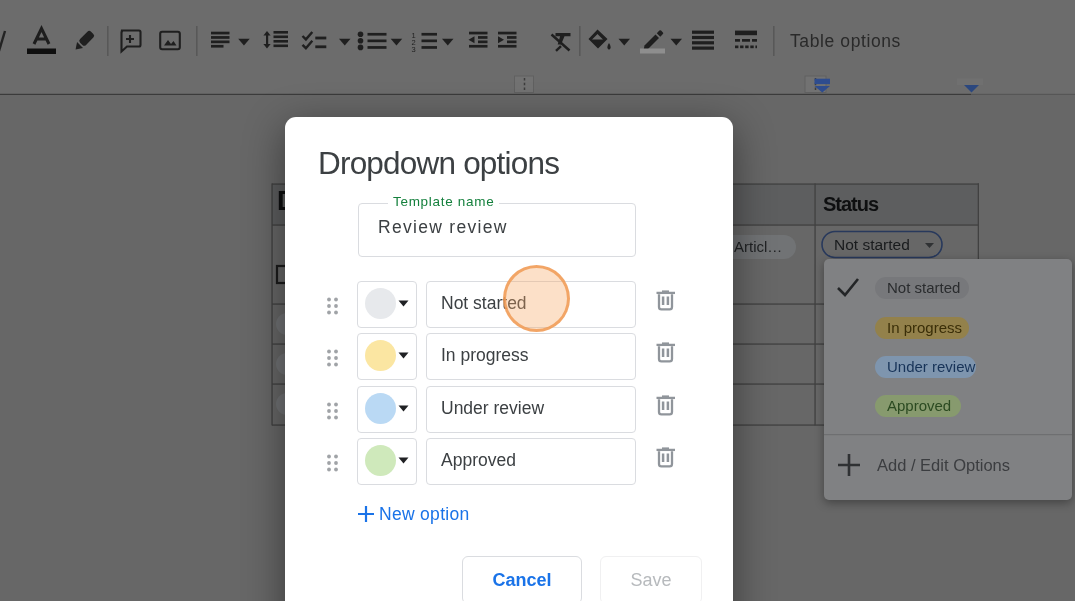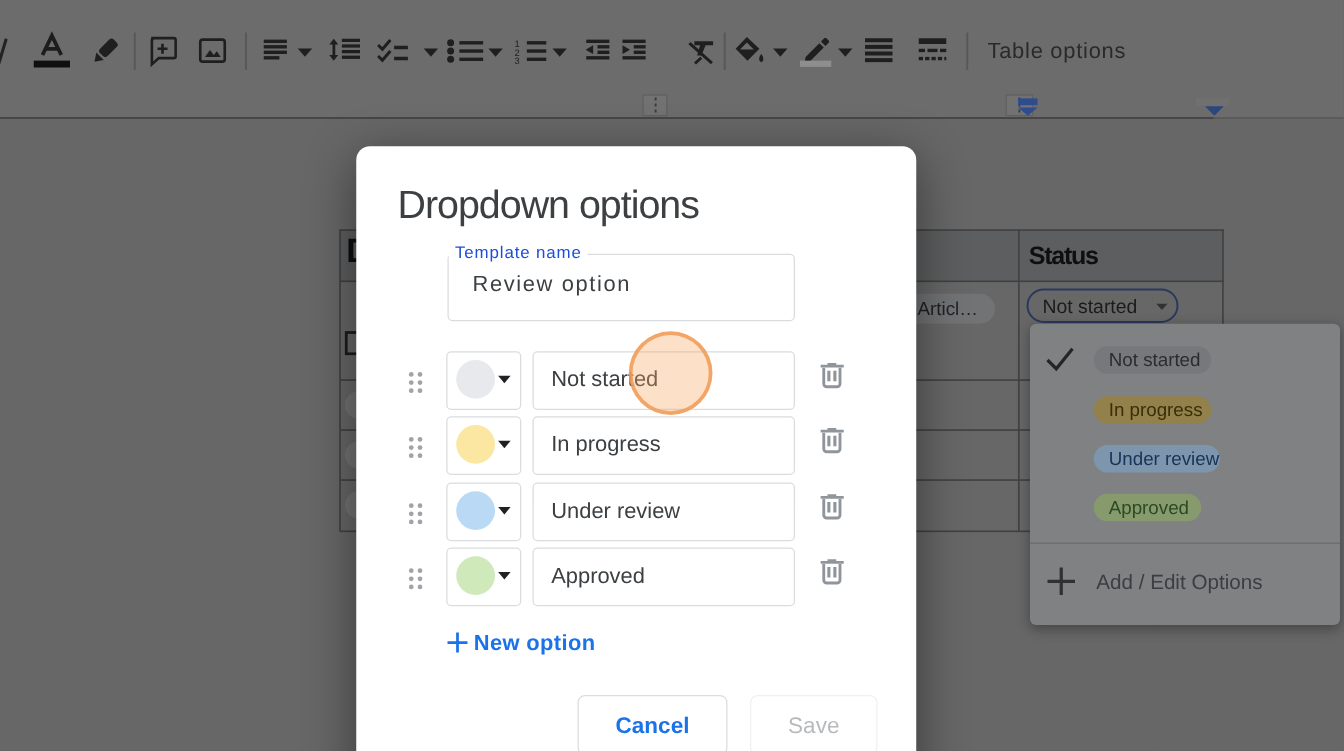--- a/index.html
+++ b/index.html
@@ -188,22 +188,22 @@
     <rect x="0" y="175" width="248" height="1.2" fill="#6e6f71"></rect>
     <path d="M25,195 v22 M14,206 h22" stroke="#2f3133" stroke-width="2.6" fill="none"></path>
     <text x="53" y="212" font-size="16.5" fill="#3b3d40">Add / Edit Options</text>
   </svg>
 </div>
 
 <div class="abs" id="dialog" style="z-index:4;left:285px;top:117px;width:448px;height:546px;background:#ffffff;border-radius:11px 11px 0 0;box-shadow:0 10px 40px rgba(0,0,0,0.45);">
   <div class="abs" style="left:33px;top:27.6px;font-size:31.5px;color:#3c4043;letter-spacing:-0.8px;">Dropdown options</div>
 
   <div class="abs" style="left:73px;top:86px;width:276px;height:52px;border:1px solid #dadce0;border-radius:4px;"></div>
-  <div class="abs" style="left:74px;top:77px;background:#fff;padding:0 5px;font-size:13.5px;color:#1d4ed8;letter-spacing:0.7px;">Template name</div>
-  <div class="abs" style="left:93px;top:99.5px;font-size:17.5px;color:#3c4043;letter-spacing:1.3px;">Review option</div>
+  <div class="abs" style="left:103px;top:77px;background:#fff;padding:0 5px;font-size:13.5px;color:#15803d;letter-spacing:0.7px;">Template name</div>
+  <div class="abs" style="left:93px;top:99.5px;font-size:17.5px;color:#3c4043;letter-spacing:1.3px;">Review review</div>
 
   <div id="rows">
       <svg class="abs" style="left:40px;top:180px" width="16" height="18">
         <g fill="#a0a3a7">
           <circle cx="4" cy="2.5" r="1.9"></circle>
           <circle cx="11" cy="2.5" r="1.9"></circle>
           <circle cx="4" cy="9" r="1.9"></circle>
           <circle cx="11" cy="9" r="1.9"></circle>
           <circle cx="4" cy="15.5" r="1.9"></circle>
           <circle cx="11" cy="15.5" r="1.9"></circle>
@@ -297,19 +297,19 @@
           <path d="M1.5,2.9 h18.5"></path>
           <path d="M7,1.7 h7" stroke-width="2.6"></path>
           <path d="M8.1,6.5 v8.5 M12.9,6.5 v8.5" stroke-width="2.5"></path>
         </g>
       </svg>
     </div>
 
   <svg class="abs" style="left:70px;top:386px;" width="22" height="22">
       <path d="M11,3 v16 M3,11 h16" stroke="#1a73e8" stroke-width="2.2" fill="none"></path>
     </svg>
-  <div class="abs" style="left:94px;top:387px;font-size:17.5px;color:#1a73e8;letter-spacing:0.3px;font-weight:bold;">New option</div>
+  <div class="abs" style="left:94px;top:387px;font-size:17.5px;color:#1a73e8;letter-spacing:0.3px;">New option</div>
 
   <div class="abs" style="left:177px;top:439px;width:118px;height:46px;border:1px solid #dadce0;border-radius:6px;background:#fff;text-align:center;line-height:46px;font-size:18px;font-weight:bold;color:#1a73e8;">Cancel</div>
   <div class="abs" style="left:315px;top:439px;width:100px;height:46px;border:1px solid #f0f0f1;border-radius:6px;background:#fff;text-align:center;line-height:46px;font-size:18px;color:#b7babd;">Save</div>
 
   <div class="abs" style="left:218px;top:148px;width:67px;height:67px;border-radius:50%;background:rgba(246,166,98,0.35);border:3px solid rgba(240,155,85,0.85);box-sizing:border-box;"></div>
 </div>
 
 </body></html>

